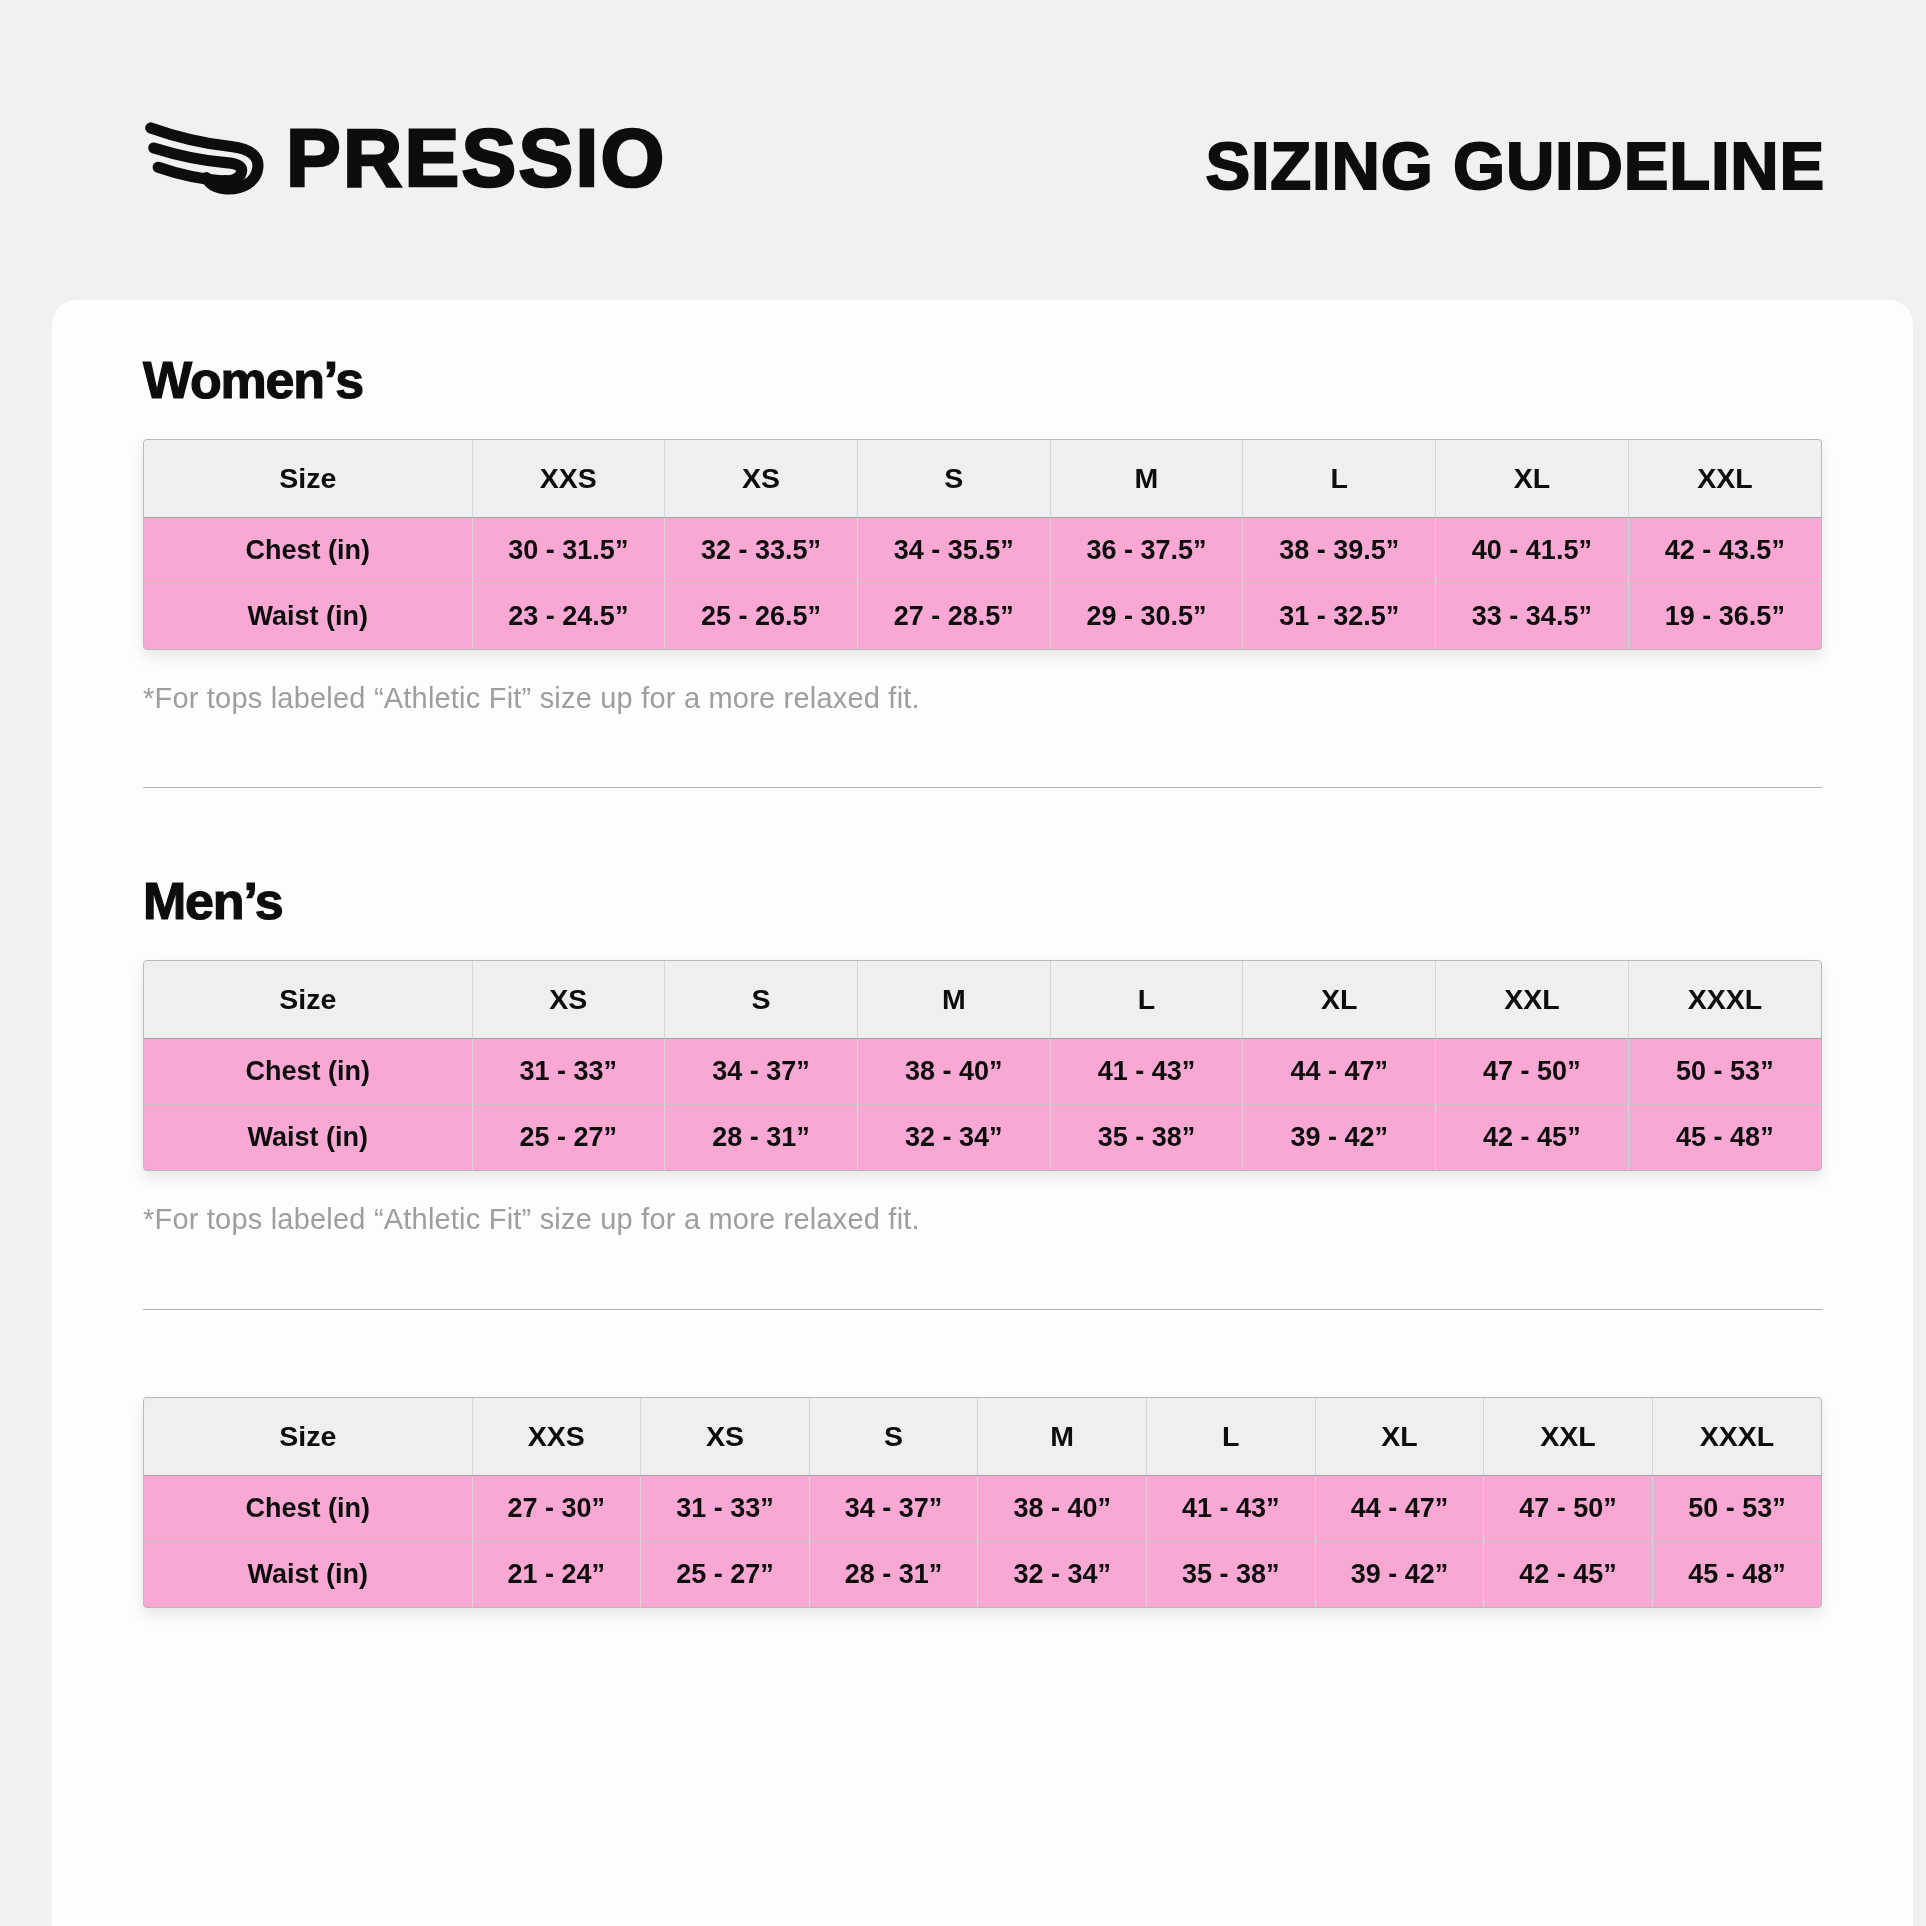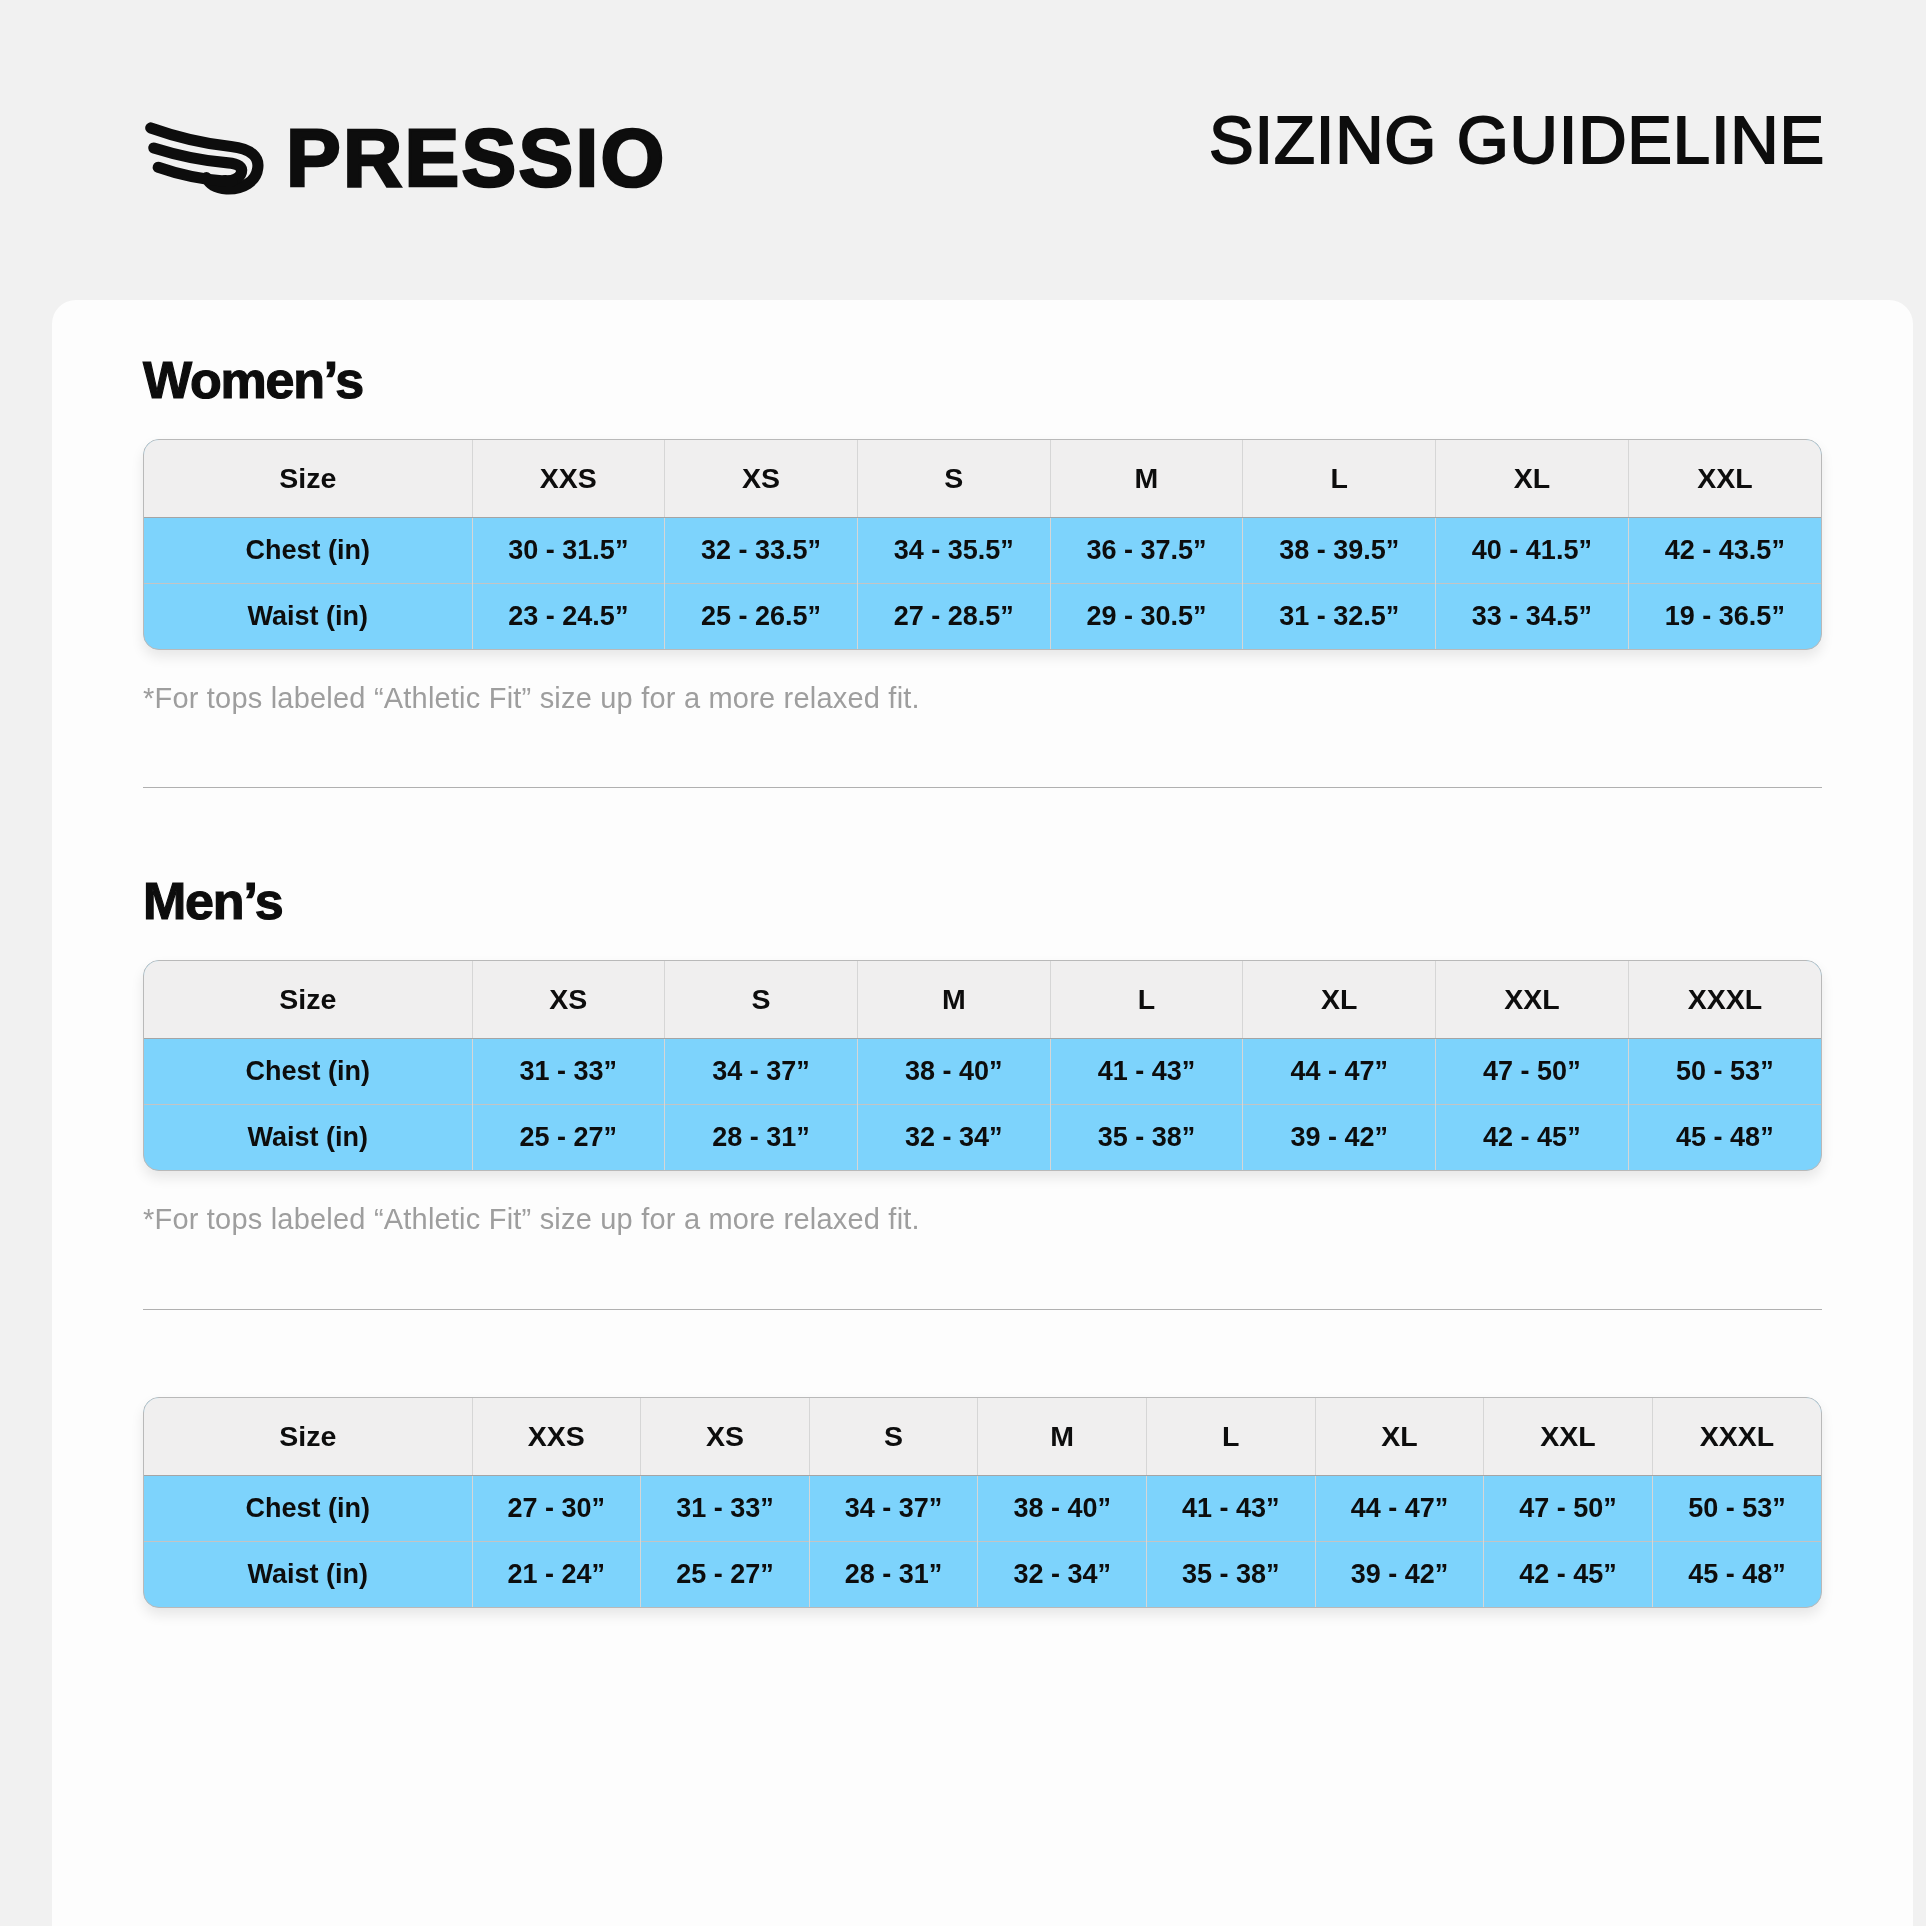--- a/index.html
+++ b/index.html
@@ -11,38 +11,38 @@
   }
   
   .page-header{position:absolute;left:0;top:0;width:100%;height:300px;}
   .brand{position:absolute;left:143px;top:116px;height:83px;display:flex;align-items:center;gap:16px;}
   .brand svg{width:127px;height:78px;display:block;}
   .brand-text{
     font-size:82px;line-height:1;font-weight:bold;letter-spacing:2.3px;
     -webkit-text-stroke:2.7px currentColor;white-space:nowrap;
   }
   .doc-title{
-    position:absolute;right:140px;top:106px;margin:0;
-    font-size:67px;line-height:1;font-weight:normal;letter-spacing:0.8px;
+    position:absolute;right:140px;top:132px;margin:0;
+    font-size:67px;line-height:1;font-weight:bold;letter-spacing:0.8px;
     -webkit-text-stroke:1.9px currentColor;white-space:nowrap;
   }
   
   .card{
     position:absolute;left:52px;right:52px;top:300px;height:2217px;
     background:#fdfdfd;border-radius:24px;
     padding:54px 91px 0;box-sizing:border-box;
   }
   
   .section-heading{
     margin:0;font-size:52px;line-height:1;font-weight:bold;letter-spacing:-1.2px;
     -webkit-text-stroke:1.2px currentColor;
   }
   .table-wrap{
-    margin-top:33px;border:1.2px solid #b9b9b9;border-radius:16px;overflow:hidden;
-    background:#7dd3fc;box-shadow:0 7px 13px rgba(0,0,0,0.09);
+    margin-top:33px;border:1.2px solid #b9b9b9;border-radius:4px;overflow:hidden;
+    background:#f9a8d4;box-shadow:0 7px 13px rgba(0,0,0,0.09);
   }
   table{width:100%;border-collapse:collapse;table-layout:fixed;}
   col.size-col{width:328px;}
   th{
     height:77px;background:#f0efef;font-size:28.5px;font-weight:bold;
     border-bottom:1.9px solid #a5a5a5;
   }
   td{height:65px;font-size:27px;font-weight:bold;}
   th,td{text-align:center;vertical-align:middle;padding:0;color:#0d0d0d;}
   th:not(:last-child),td:not(:last-child){border-right:1.2px solid #d6d6d6;}

